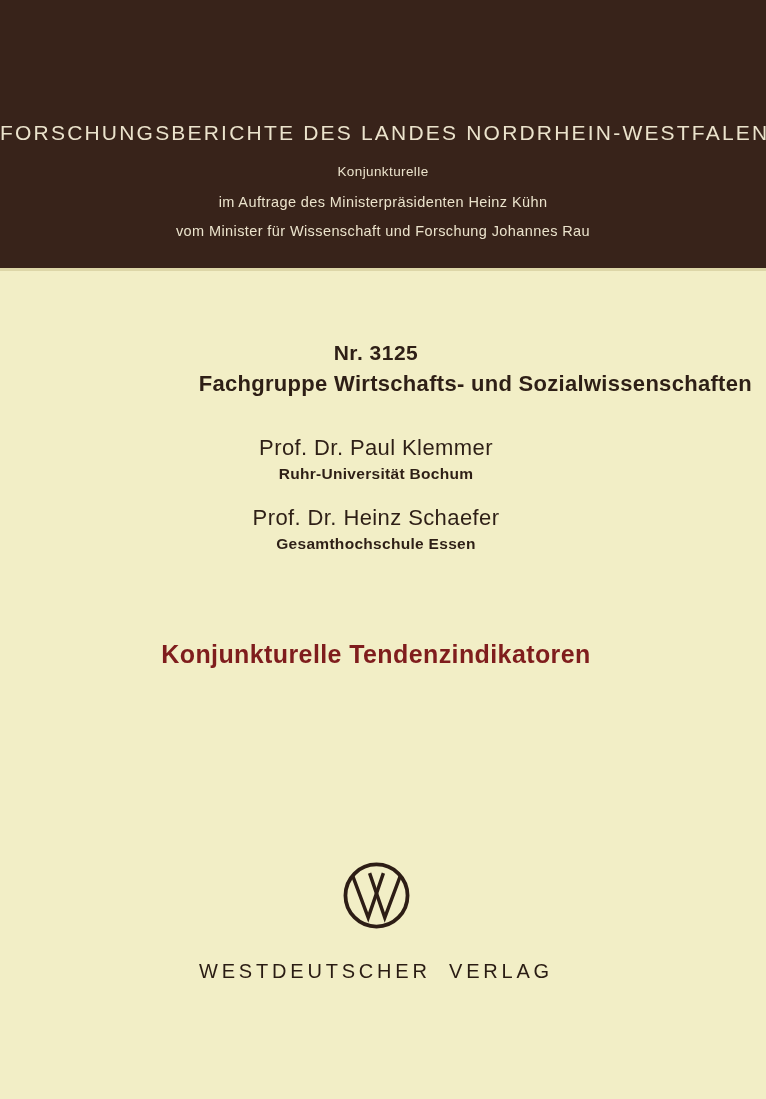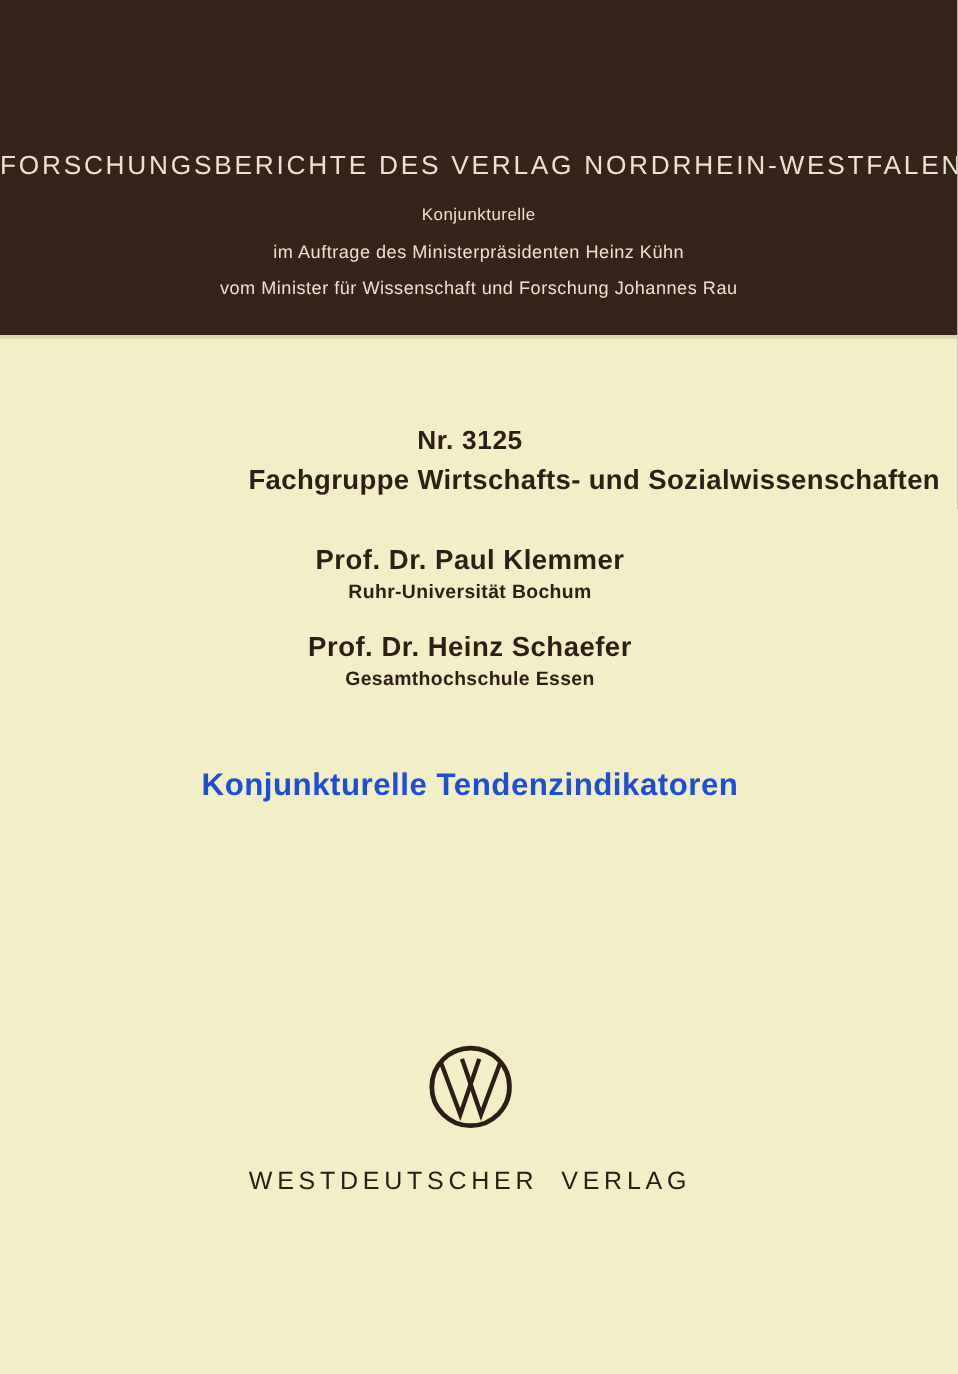--- a/index.html
+++ b/index.html
@@ -73,39 +73,39 @@
     margin-top: 5px;
     font-size: 22px;
     line-height: 28px;
     font-weight: 700;
     letter-spacing: 0.3px;
     text-align: right;
   }
   .author-name {
     font-size: 22px;
     line-height: 26px;
-    font-weight: 700;
+    font-weight: 400;
     letter-spacing: 0.4px;
   }
   .author-affiliation {
     margin-top: 4px;
     font-size: 15.5px;
     line-height: 18px;
     font-weight: 700;
     letter-spacing: 0.3px;
   }
   .author-block-1 { margin-top: 37px; }
   .author-block-2 { margin-top: 22px; }
   .book-title {
-    margin-top: 57px;
+    margin-top: 83px;
     font-size: 25px;
     line-height: 37px;
     font-weight: 700;
     letter-spacing: 0.4px;
-    color: #1d4ed8;
+    color: #7f1d1d;
     text-align: center;
   }
   .logo-wrap {
     margin-top: 188px;
     line-height: 0;
   }
   .logo-wrap svg { display: inline-block; }
   .publisher-name {
     margin-top: 29px;
     font-size: 20px;
@@ -115,21 +115,21 @@
     word-spacing: 9px;
     color: #2a1c13;
   }
 </style>
 </head>
 <body>
 
 <div class="page">
 
   <div class="band">
-    <div class="series-title">FORSCHUNGSBERICHTE DES VERLAG NORDRHEIN-WESTFALEN</div>
+    <div class="series-title">FORSCHUNGSBERICHTE DES LANDES NORDRHEIN-WESTFALEN</div>
     <div class="band-sub1">Konjunkturelle</div>
     <div class="band-sub2">im Auftrage des Ministerpräsidenten Heinz Kühn</div>
     <div class="band-sub3">vom Minister für Wissenschaft und Forschung Johannes Rau</div>
   </div>
   <div class="band-edge"></div>
 
   <div class="body-area">
 
     <div class="report-number">Nr. 3125</div>
     <div class="report-group">Fachgruppe Wirtschafts- und Sozialwissenschaften</div>

